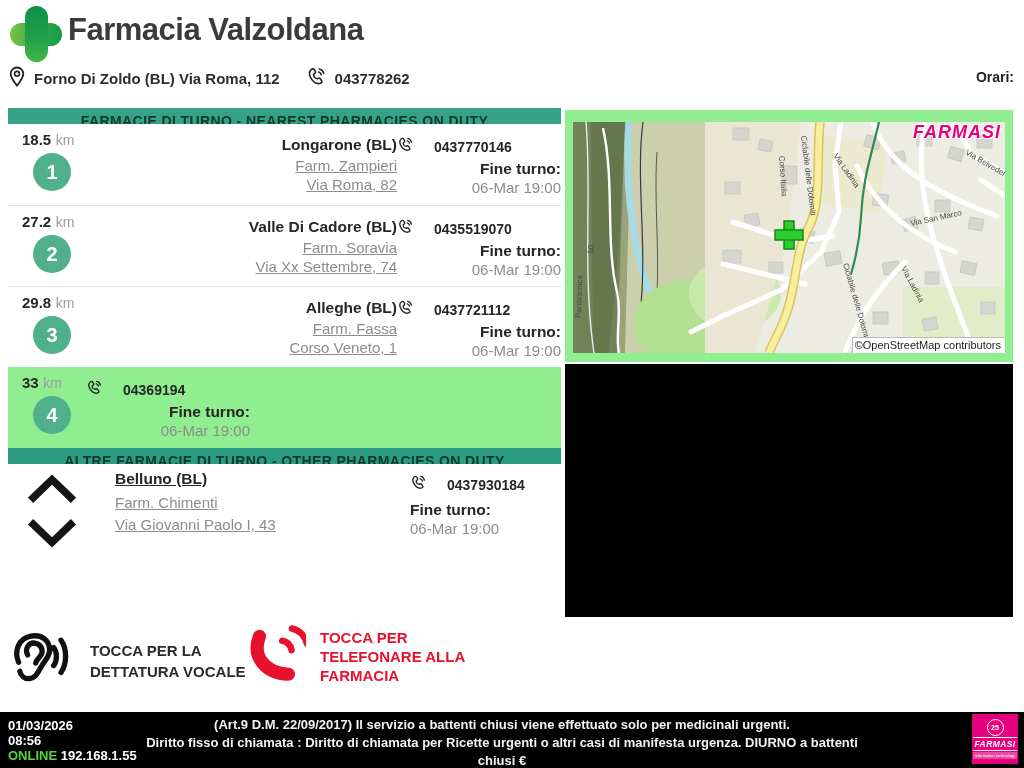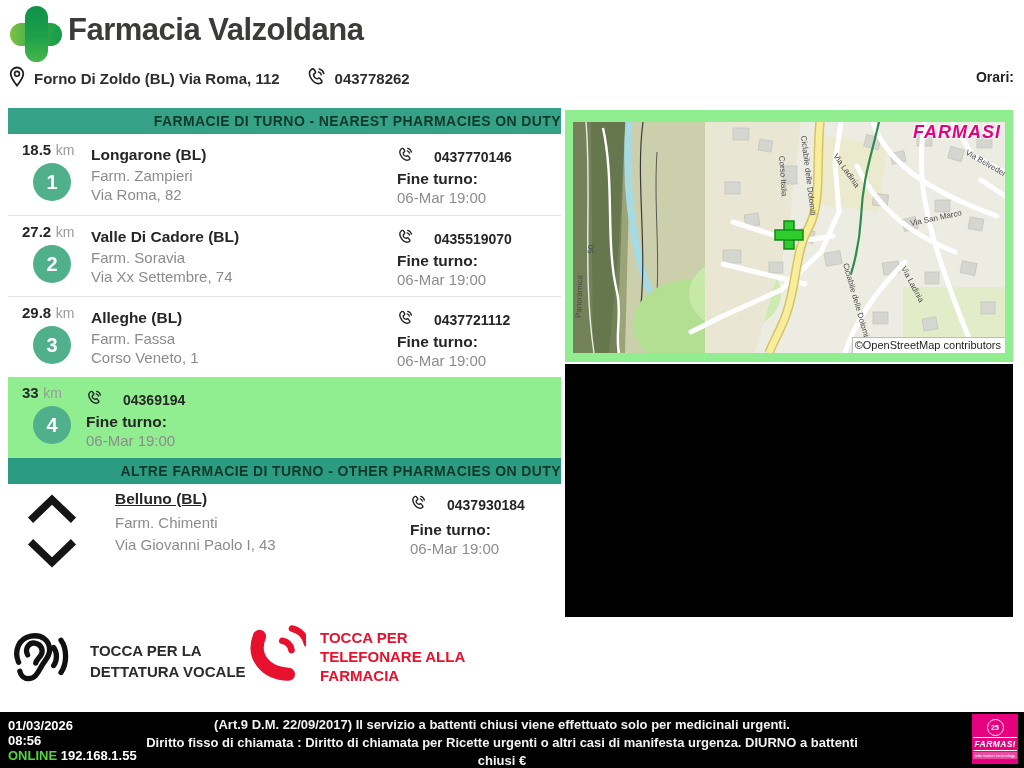--- a/index.html
+++ b/index.html
@@ -13,38 +13,38 @@
   .logo-cross .v { position:absolute; left:15px; top:0; width:23px; height:56px; border-radius:12px;
                    background:linear-gradient(180deg,#0F9149 0%,#1EA04A 55%,#45B649 100%); }
   .app-title { position:absolute; left:68px; top:12px; font-size:31px; font-weight:600; color:#3B3B3A; letter-spacing:-0.5px; }
   .contact-row { position:absolute; left:8px; top:66px; height:24px; display:flex; align-items:center; gap:8px; }
   .contact-row .txt { font-size:15px; font-weight:bold; color:#2E2E2E; }
   .contact-row .gap { width:10px; }
   .orari { position:absolute; right:10px; top:69px; font-size:14px; font-weight:bold; color:#222; }
 
   
   .list-panel { position:absolute; left:8px; top:108px; width:553px; }
-  .bar { height:26px; line-height:26px; text-align:right; font-size:14px; font-weight:bold;
+  .bar { height:16px; line-height:26px; text-align:center; font-size:14px; font-weight:bold;
          color:#10392C; letter-spacing:0.4px; }
   .bar1 { background:#35A287; }
   .bar2 { background:#2B9C81; }
-  .prow { position:relative; height:81px; display:flex; background:#fff; }
+  .prow { position:relative; height:81px; display:flex; background:#fff;text-align:right; }
   .prow + .prow { border-top:1px solid #E3E3E3; }
   .prow.hl { background:#90EE90; }
   .prow.hl { border-top:none; }
   .col-dist { width:78px; position:relative; flex:none; }
   .dist { position:absolute; left:14px; top:7px; white-space:nowrap; }
   .d-num { font-size:15px; font-weight:bold; color:#262626; }
   .d-unit { font-size:14px; color:#9B9B9B; }
   .badge { position:absolute; left:25px; top:29px; width:38px; height:38px; border-radius:50%;
            background:#4FB08B; color:#fff; font-size:20px; font-weight:bold;
            display:flex; align-items:center; justify-content:center; }
   .col-main { flex:1; padding-top:12px; padding-left:5px; }
   .city { font-size:15.5px; font-weight:bold; color:#262626; margin-bottom:3px; }
-  .sub { font-size:15px; color:#8C8C8C; line-height:18.5px; }
+  .sub { font-size:15px; color:#8C8C8C; line-height:18.5px;text-decoration:underline; }
   .col-right { width:164px; flex:none; padding-top:12px; }
   .ph { display:flex; align-items:center; gap:20px; }
   .ph-num { font-size:14px; font-weight:bold; color:#262626; }
   .ft-label { font-size:15.5px; font-weight:bold; color:#262626; margin-top:3px; }
   .ft-val { font-size:15px; color:#8C8C8C; margin-top:1px; }
 
   
   .orow { position:relative; height:112px; background:#fff; }
   .chev { position:absolute; left:16px; width:56px; height:34px; cursor:pointer; }
   .chev.up { top:8px; } .chev.dn { top:52px; }

